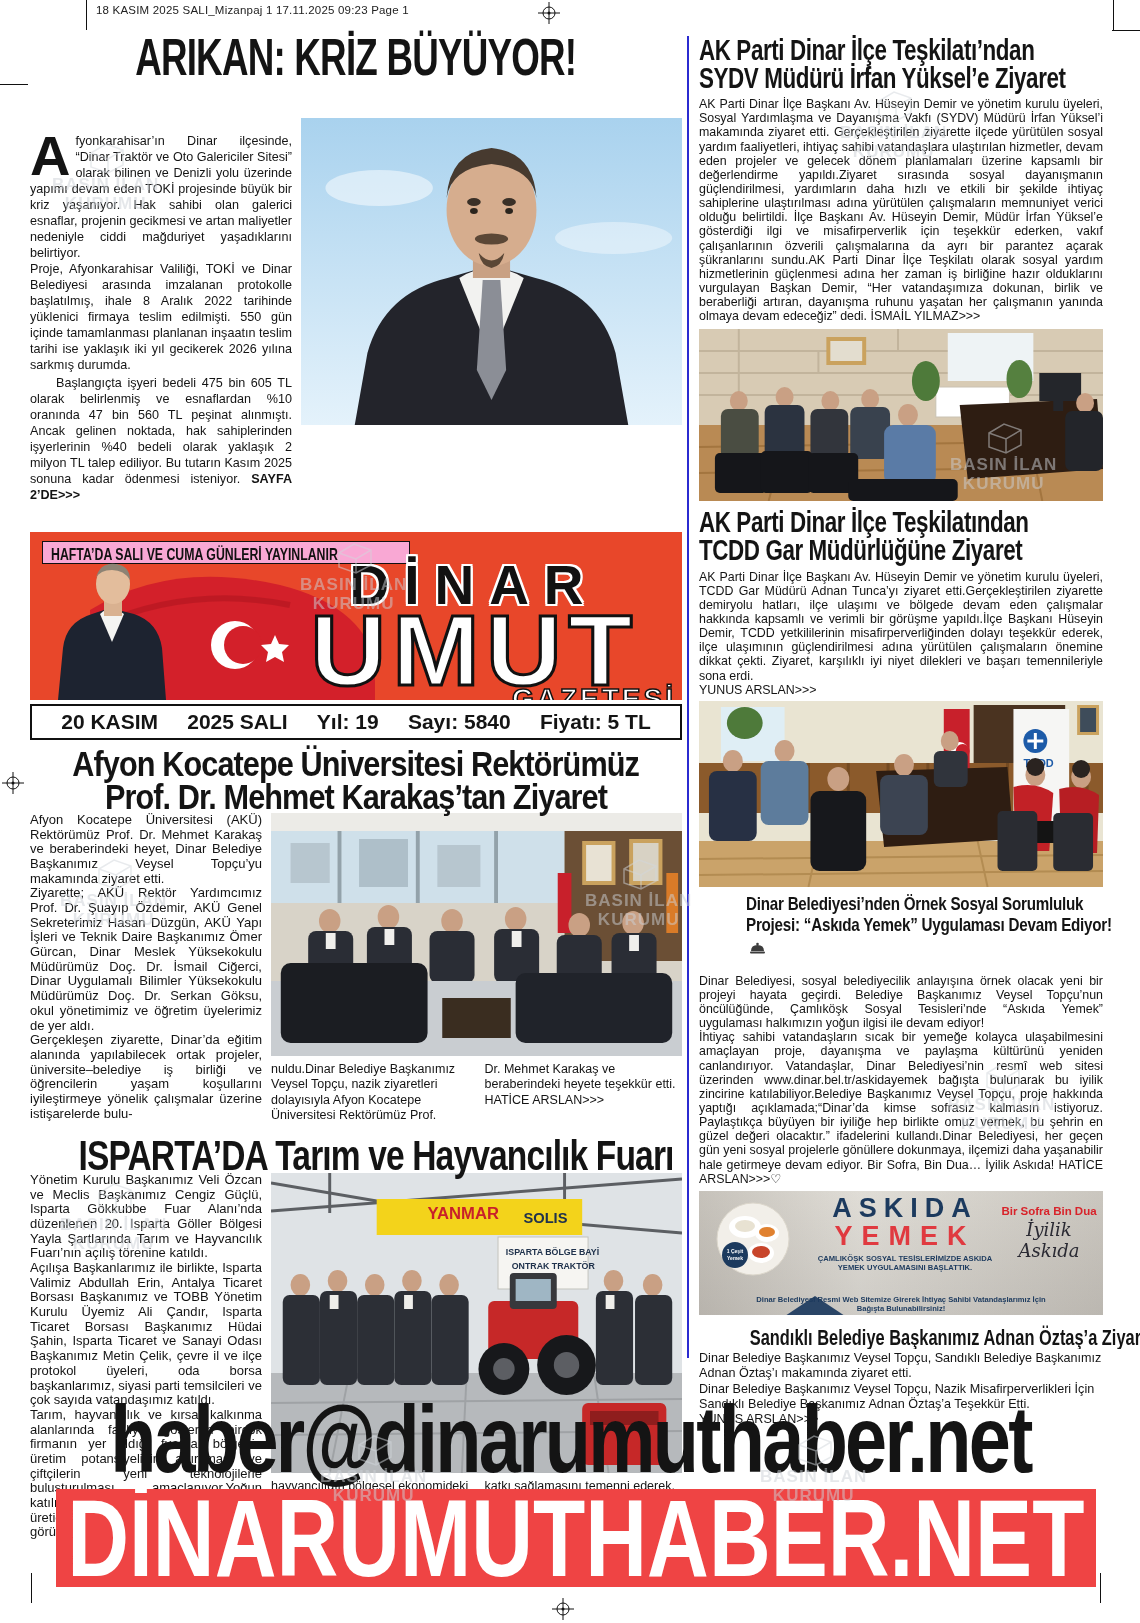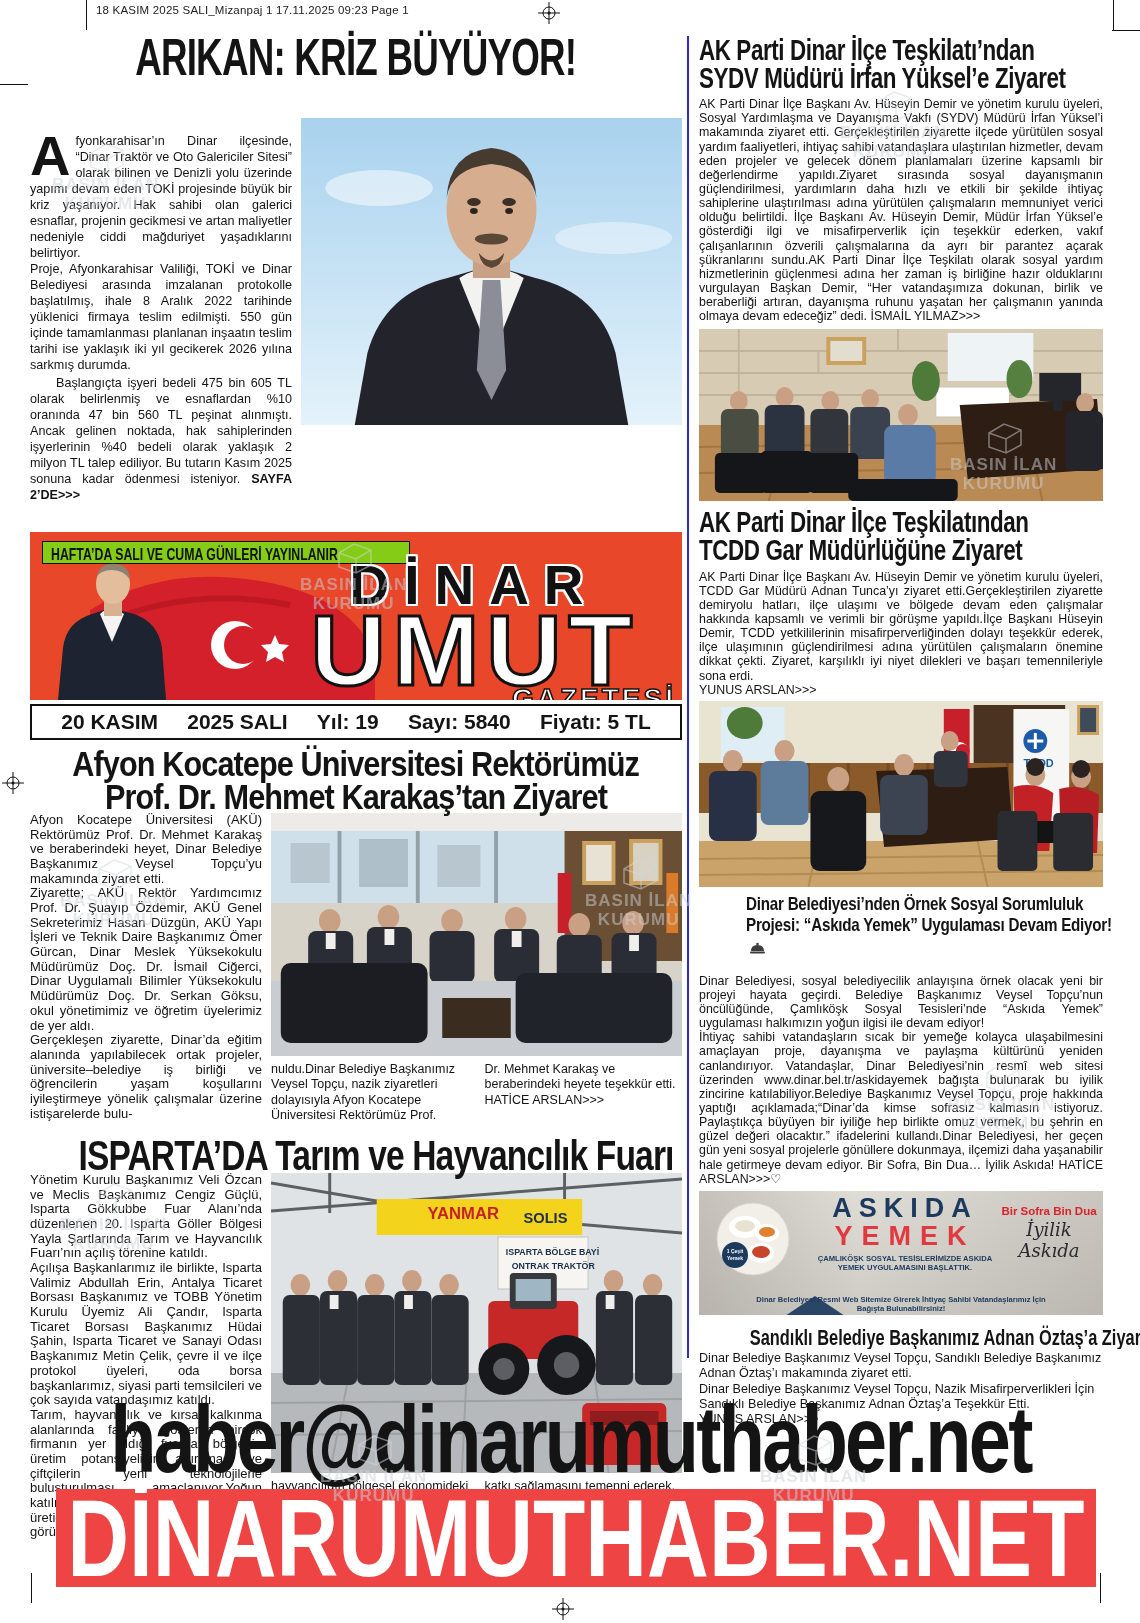--- a/index.html
+++ b/index.html
@@ -25,21 +25,21 @@
   .h-lead .cond-c{transform:scale(.8,1.12);letter-spacing:-1px;}
   .lead-row{display:flex;gap:9px;margin-top:10px;}
   .lead-text{width:262px;font-size:12.6px;line-height:1.27;text-align:justify;white-space:pre-line;}
   .dropcap{float:left;font-size:56px;line-height:44px;font-weight:bold;padding-right:5px;}
   .p2{text-indent:26px;margin-top:2px;}
   .photo{overflow:hidden;}
   .photo svg{display:block;width:100%;height:100%;}
   .lead-photo{flex:1;height:307px;}
   
   .masthead{margin-top:12px;height:168px;background:#e8472a;position:relative;overflow:hidden;}
-  .tagline{position:absolute;left:12px;top:9px;background:#84cc16;border:1px solid #111;padding:2px 8px;
+  .tagline{position:absolute;left:12px;top:9px;background:#f9a8d4;border:1px solid #111;padding:2px 8px;
            font-weight:bold;font-size:15px;color:#111;}
   .tagline .cond{transform:scale(.82,1.15);}
   .mast-art{position:absolute;left:0;bottom:0;width:345px;height:150px;}
   .mast-titles{position:absolute;right:4px;top:26px;width:408px;text-align:center;line-height:1;}
   .t-dinar{font-weight:bold;font-size:55px;letter-spacing:15px;color:#111;
            text-shadow:-2px -2px 0 #fff,2px -2px 0 #fff,-2px 2px 0 #fff,2px 2px 0 #fff,0 -2px 0 #fff,0 2px 0 #fff,-2px 0 0 #fff,2px 0 0 #fff;}
   .t-umut{font-weight:bold;font-size:100px;line-height:.82;color:#fff;letter-spacing:6px;
           -webkit-text-stroke:3px #111;margin-top:-4px;display:inline-block;transform:scaleX(1.05);transform-origin:center top;}
   .t-gazetesi{font-weight:bold;font-size:28px;color:#fff;-webkit-text-stroke:1.5px #111;
               letter-spacing:3px;text-align:right;margin-top:-6px;padding-right:2px;}

